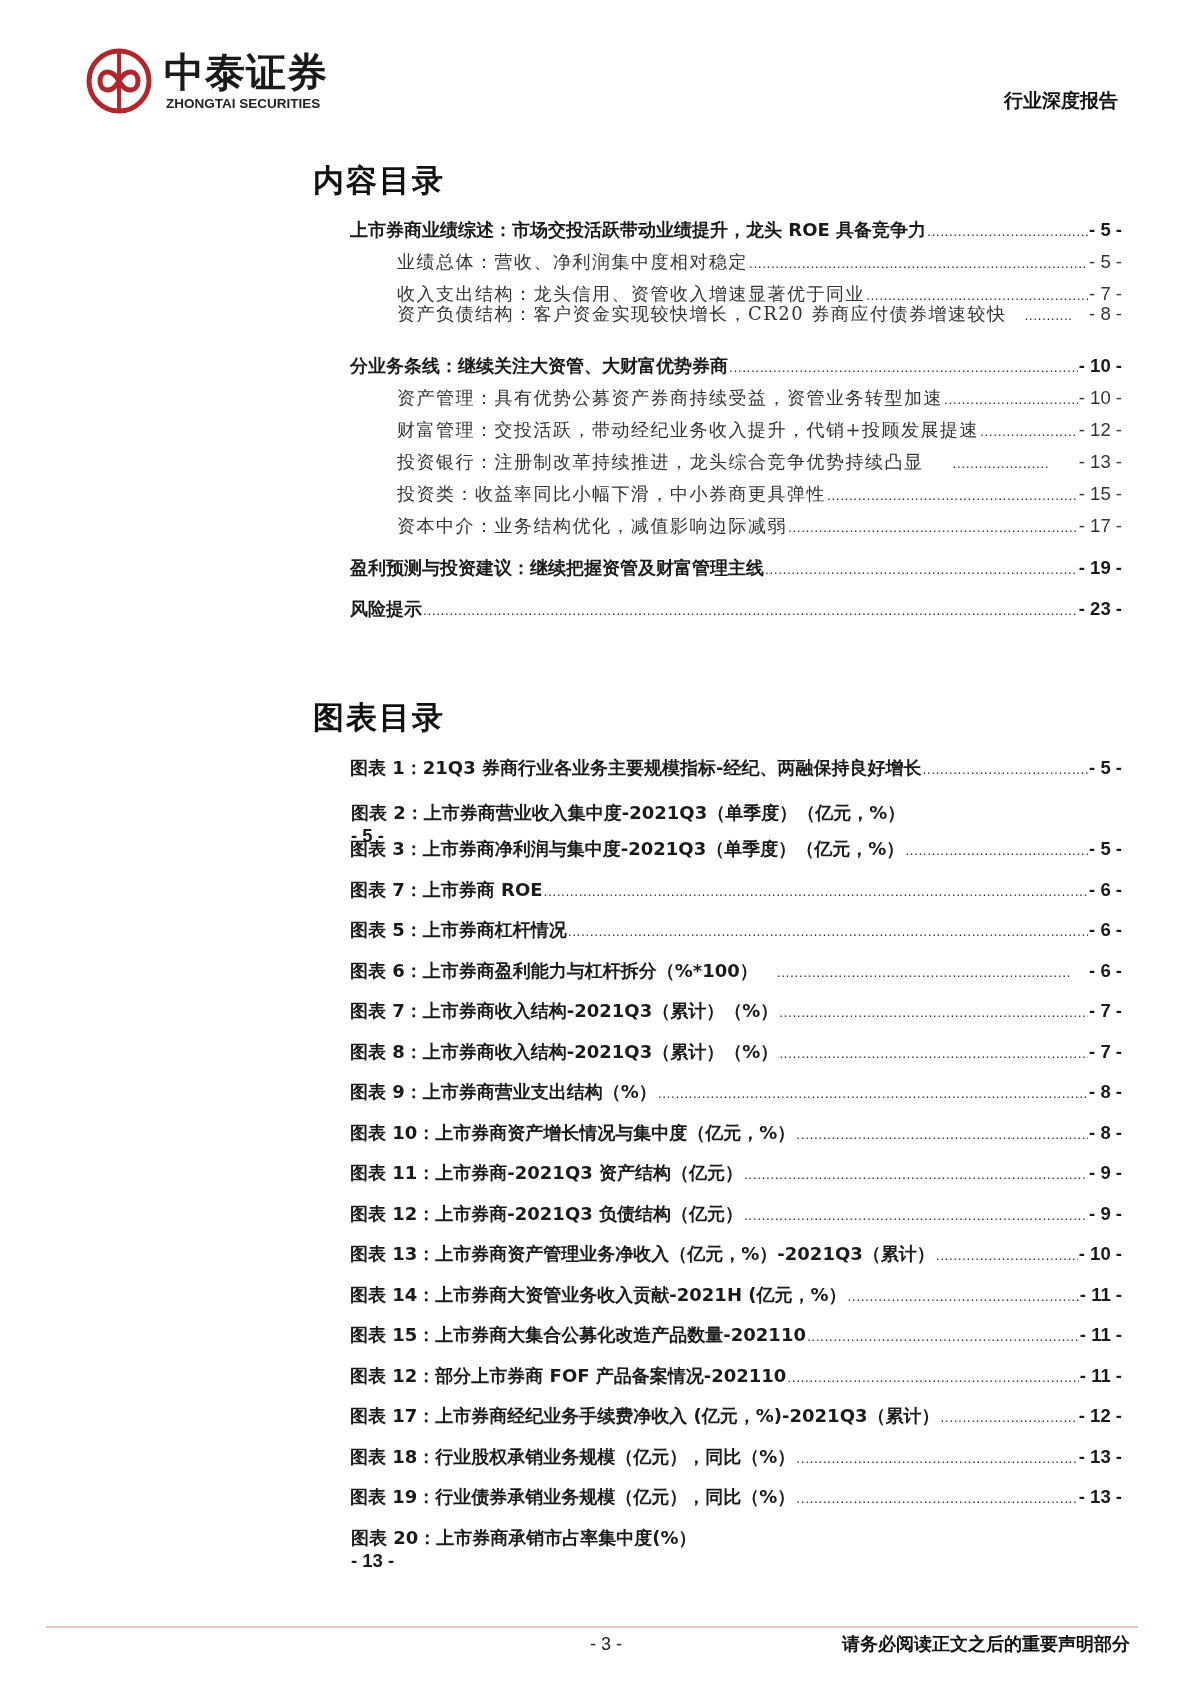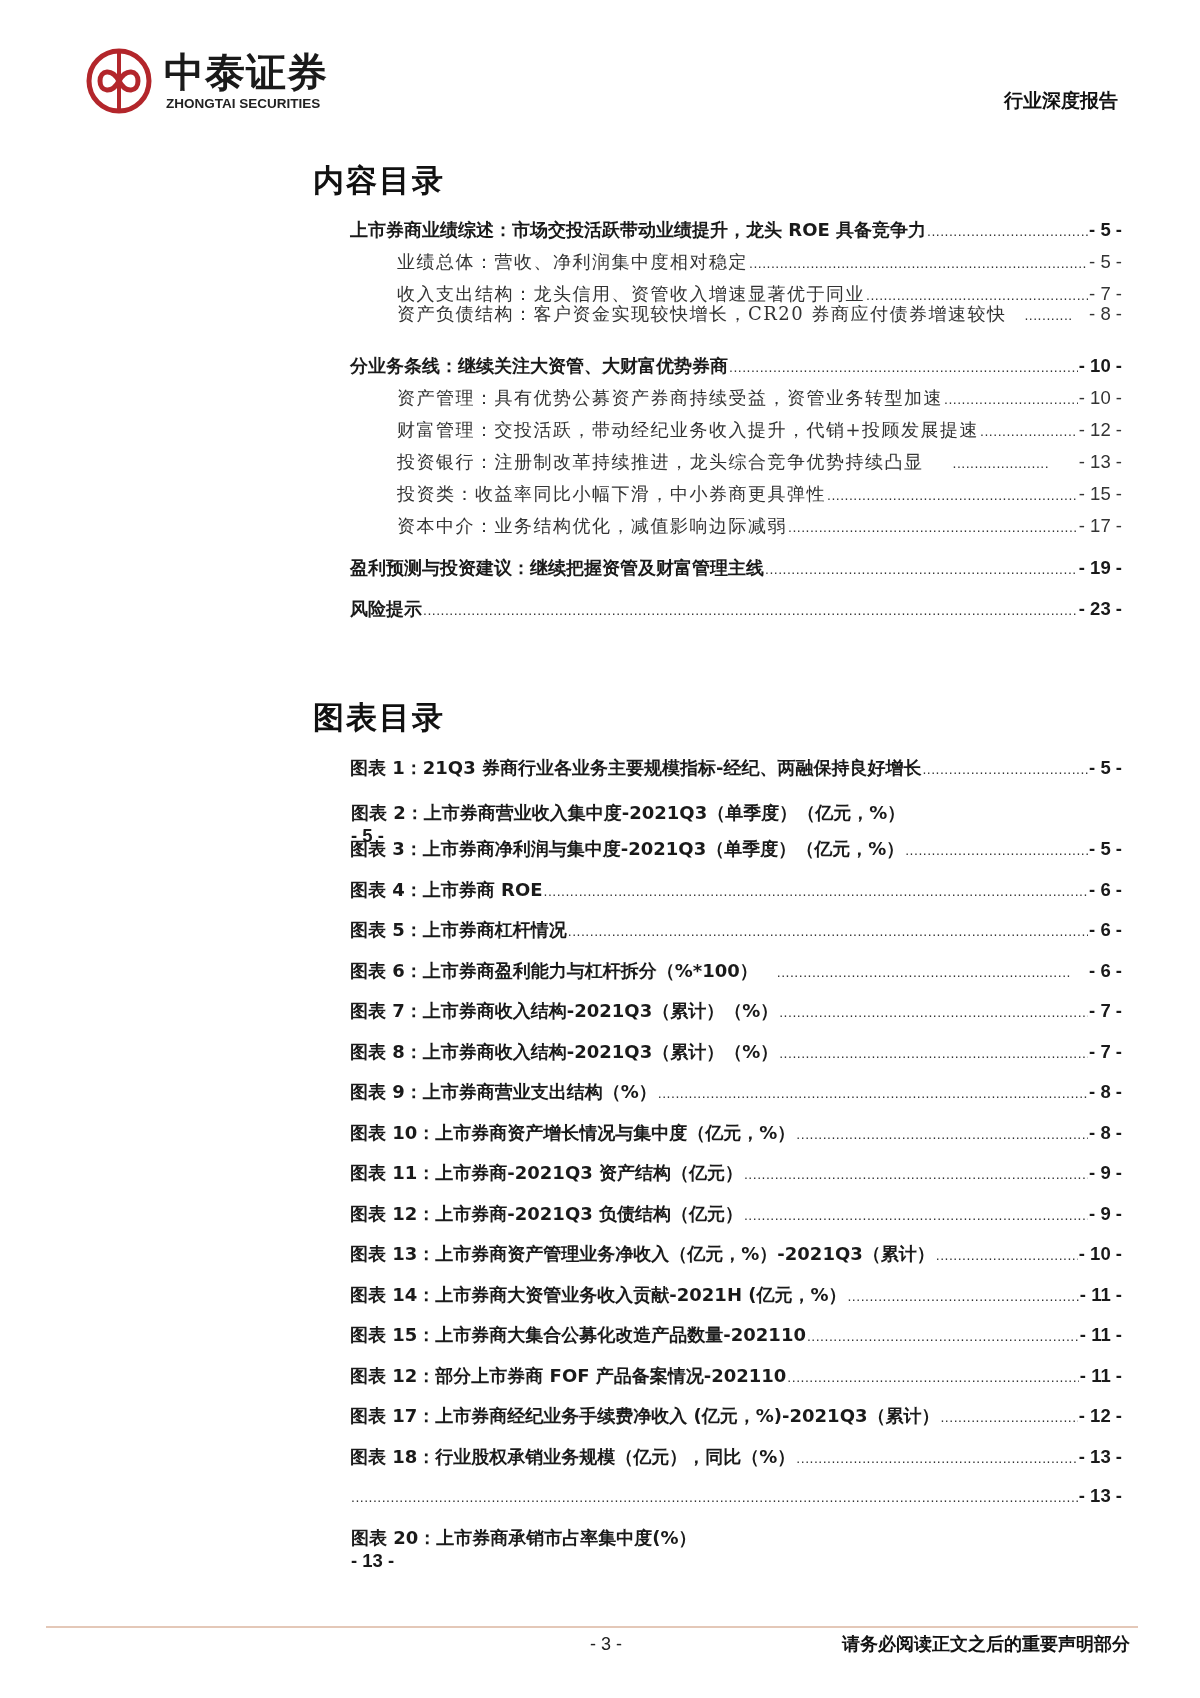--- a/index.html
+++ b/index.html
@@ -126,21 +126,21 @@
       <span class="label">图表 2：上市券商营业收入集中度-2021Q3（单季度）（亿元，%）</span>
       <span class="dots"></span>
       <span class="page">- 5 -</span>
     </div>
   <div class="row fig" style="top:81px;">
       <span class="label">图表 3：上市券商净利润与集中度-2021Q3（单季度）（亿元，%）</span>
       <span class="dots"></span>
       <span class="page">- 5 -</span>
     </div>
   <div class="row fig" style="top:121.5px;">
-      <span class="label">图表 4：上市券商 ROE</span>
+      <span class="label">图表 7：上市券商 ROE</span>
       <span class="dots"></span>
       <span class="page">- 6 -</span>
     </div>
   <div class="row fig" style="top:162px;">
       <span class="label">图表 5：上市券商杠杆情况</span>
       <span class="dots"></span>
       <span class="page">- 6 -</span>
     </div>
   <div class="row fig" style="top:202.5px;gap:18px;">
       <span class="label">图表 6：上市券商盈利能力与杠杆拆分（%*100）</span>
@@ -201,20 +201,21 @@
       <span class="label">图表 17：上市券商经纪业务手续费净收入 (亿元，%)-2021Q3（累计）</span>
       <span class="dots"></span>
       <span class="page">- 12 -</span>
     </div>
   <div class="row fig" style="top:688.5px;">
       <span class="label">图表 18：行业股权承销业务规模（亿元），同比（%）</span>
       <span class="dots"></span>
       <span class="page">- 13 -</span>
     </div>
   <div class="row fig" style="top:729px;">
+      <span class="label">图表 19：行业债券承销业务规模（亿元），同比（%）</span>
       <span class="dots"></span>
       <span class="page">- 13 -</span>
     </div>
   <div class="row fig" style="top:769.5px;flex-direction:column;">
       <span class="label">图表 20：上市券商承销市占率集中度(%）</span>
       <span class="dots"></span>
       <span class="page">- 13 -</span>
     </div>
 </div>
 

